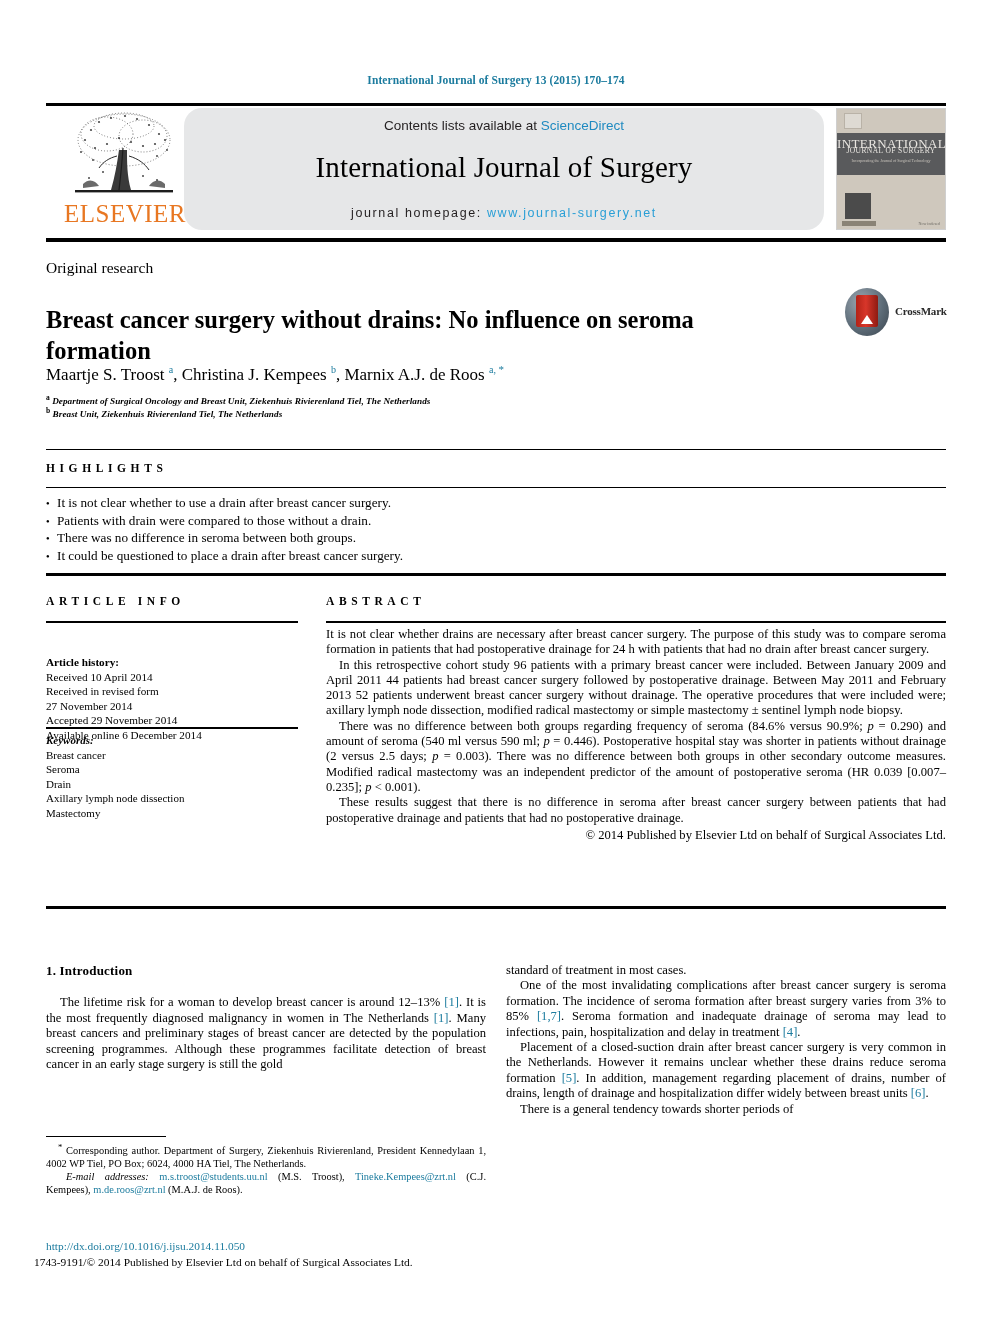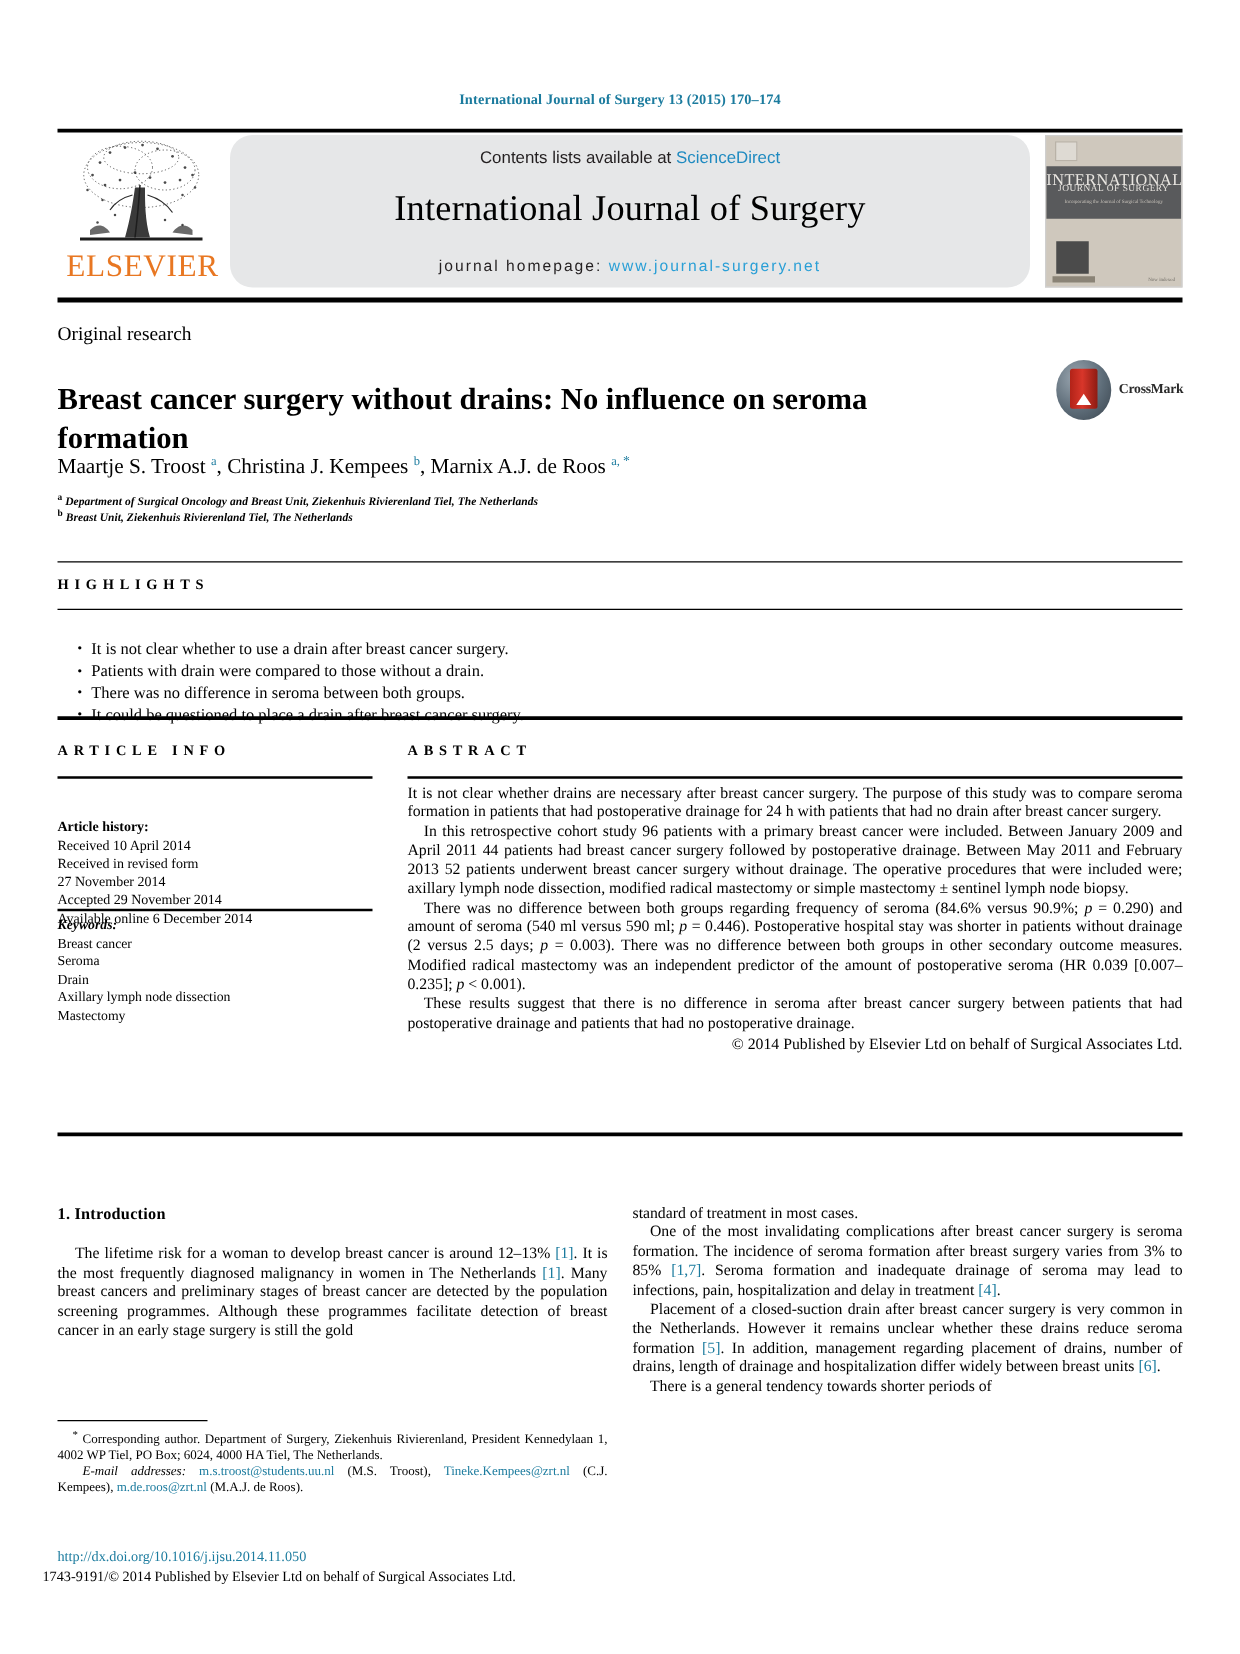--- a/index.html
+++ b/index.html
@@ -28,21 +28,21 @@
 
   
   .masthead-rule-top {
     position: absolute; left: 46px; top: 103px; width: 900px; height: 3px;
     background: #000;
   }
   .masthead {
     position: absolute; left: 46px; top: 108px; width: 900px; height: 122px;
   }
   .elsevier-logo {
-    position: absolute; left: 4px; top: 0; width: 128px; height: 122px; text-decoration: underline;
+    position: absolute; left: 15px; top: 0; width: 128px; height: 122px; text-decoration: underline;
   }
   .els-tree { position: absolute; left: 8px; top: 2px; width: 110px; height: 92px; }
   .els-word {
     position: absolute; left: 0; top: 92px; width: 128px;
     text-align: center;
     font-family: "Liberation Serif", serif;
     font-size: 25px; font-weight: 400;
     color: #e87722;
     letter-spacing: 0.5px;
   }
@@ -169,21 +169,21 @@
   .hl-head {
     position: absolute; left: 46px; top: 462px;
     font-size: 11.5px; font-weight: 700; letter-spacing: 4.6px; color: #000;
   }
   .hl-rule-mid {
     position: absolute; left: 46px; top: 487px; width: 900px; height: 1px;
     background: #000;
   }
   .hl-list {
     position: absolute; left: 46px; top: 494px; width: 620px;
-    margin: 16px; padding: 0; list-style: none;
+    margin: 0; padding: 0; list-style: none;
   }
   .hl-list li {
     font-size: 13.2px; line-height: 17.5px; color: #000;
     padding-left: 11px; position: relative;
   }
   .hl-list li:before {
     content: "\25CF"; position: absolute; left: 0; top: 0;
     font-size: 6px; line-height: 18px; color: #000;
   }
   .hl-rule-bot {

